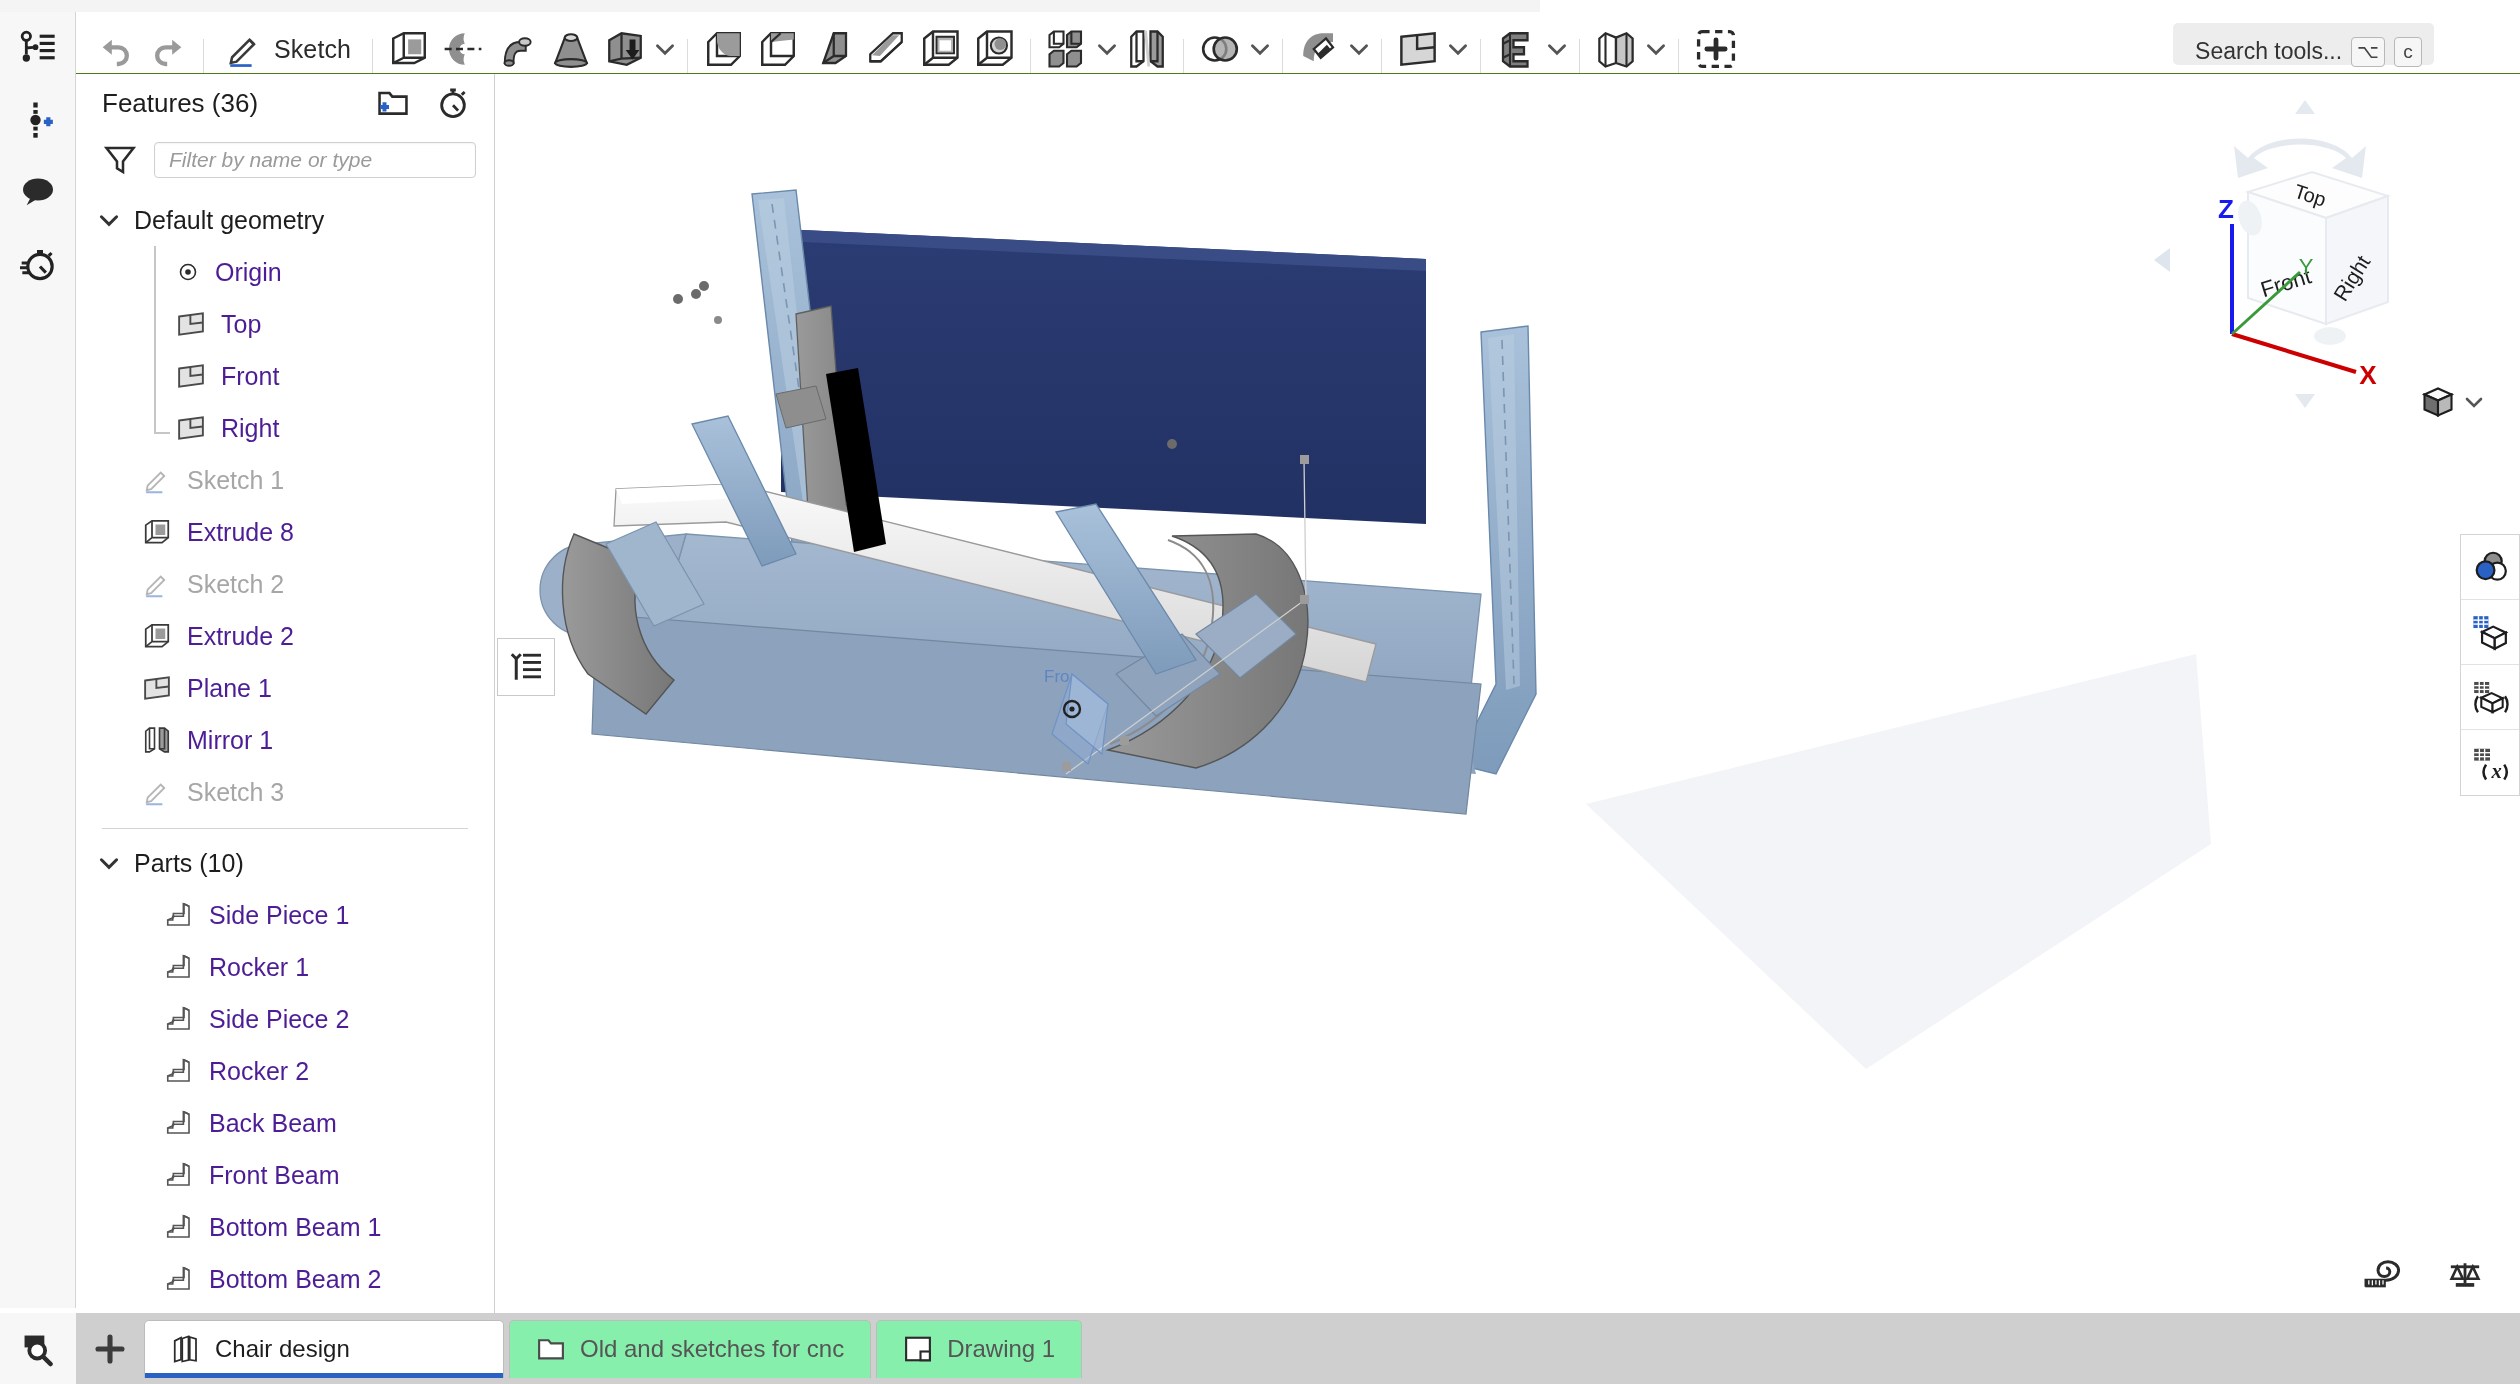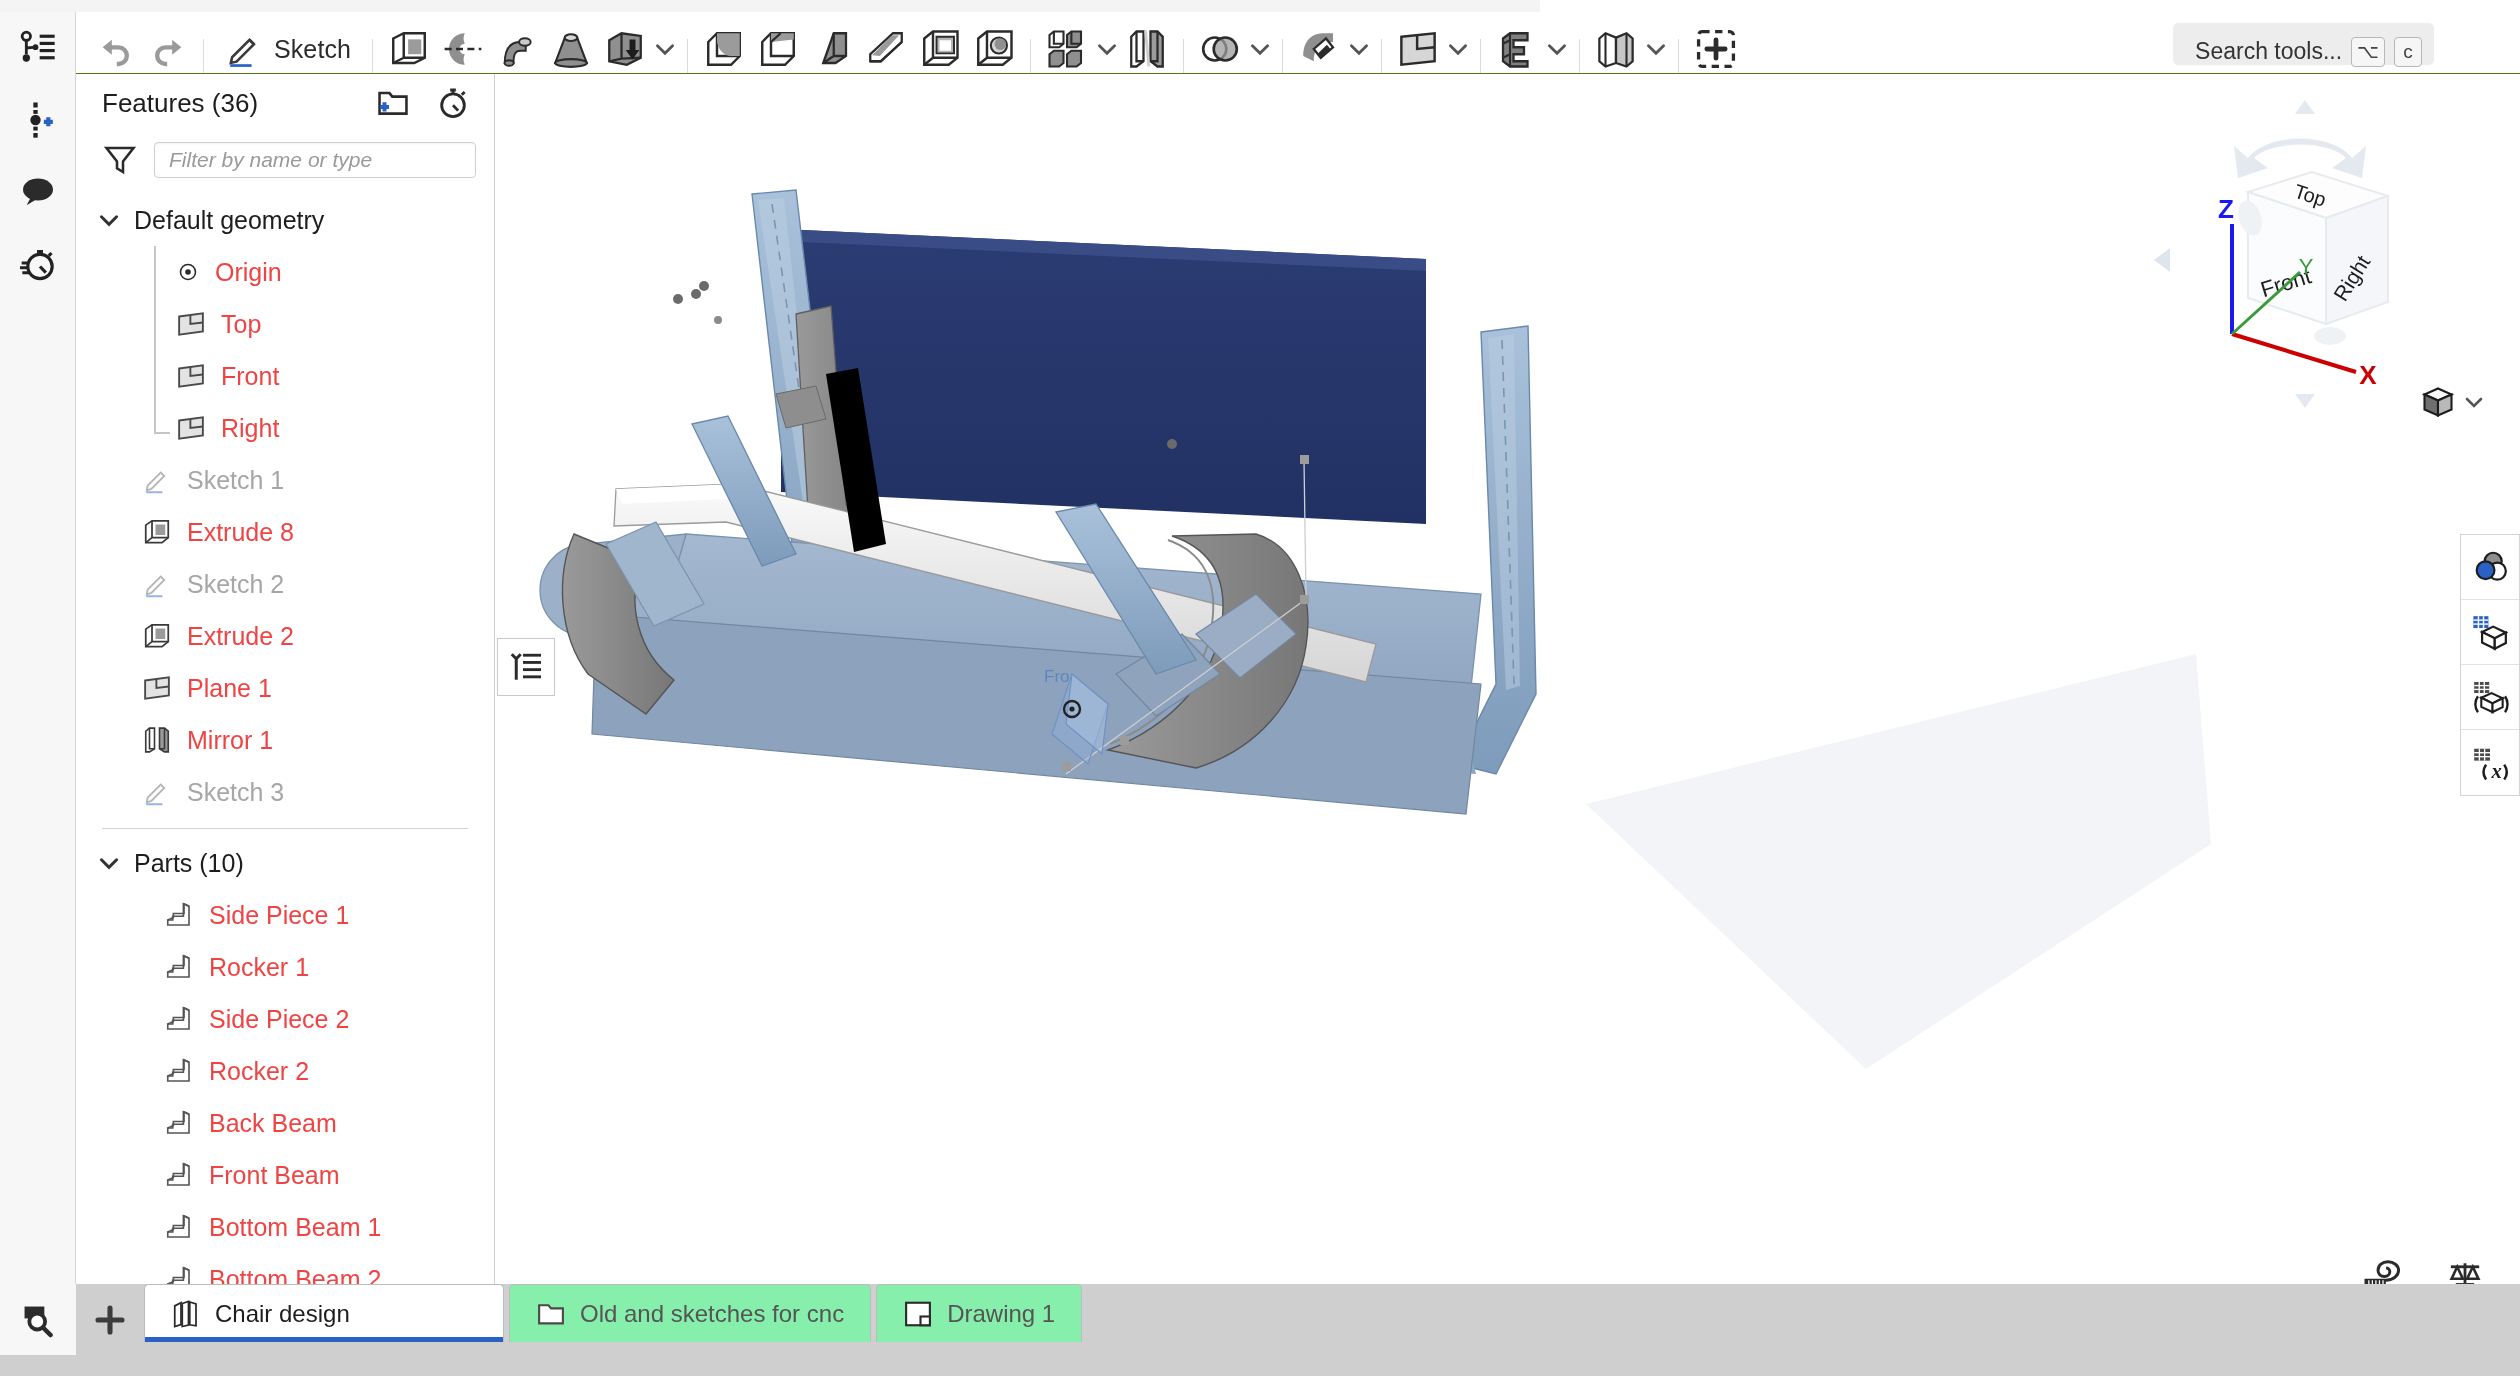--- a/index.html
+++ b/index.html
@@ -102,21 +102,21 @@
   .tree-group-row {
     height: 52px; display: flex; align-items: center;
     padding-left: 20px; gap: 12px; cursor: pointer;
   }
   .tree-group-label { font-size: 25px; color: #1d1d1d; }
 
   .tree-row {
     height: 52px; display: flex; align-items: center; gap: 15px;
     cursor: pointer; position: relative;
   }
-  .tree-row .lbl { font-size: 25px; color: #ef4444; }
+  .tree-row .lbl { font-size: 25px; color: #4c1d95; }
   .tree-row.dim .lbl { color: #a6a6a6; }
   .indent-1 { padding-left: 100px; }
   .indent-0 { padding-left: 66px; }
   .indent-p { padding-left: 88px; }
 
   .guide-line {
     position: absolute; left: 78px; width: 2px; background: #c6c6c6;
   }
   .guide-tick {
     position: absolute; left: 78px; width: 16px; height: 2px; background: #c6c6c6;
@@ -170,22 +170,22 @@
   
   .bottom-tools {
     position: absolute; bottom: 86px; right: 30px;
     display: flex; gap: 32px; align-items: center;
   }
   .bt-btn { width: 50px; height: 44px; display:flex; align-items:center;
             justify-content:center; cursor:pointer; }
 
   
   .tabbar {
-    position: absolute; bottom: 8px; left: 0; width: 2520px; height: 92px;
-    background: #cfcfcf; display: flex; align-items: flex-start;
+    position: absolute; bottom: 0; left: 0; width: 2520px; height: 71px;
+    background: #cfcfcf; display: flex; align-items: center;
   }
   .tabbar-left {
     width: 76px; height: 71px; background: #f7f7f7;
     display: flex; align-items: center; justify-content: center;
     cursor: pointer;
   }
   .tab-add {
     width: 68px; height: 71px; display: flex; align-items: center;
     justify-content: center; cursor: pointer; background: #cfcfcf;
   }

